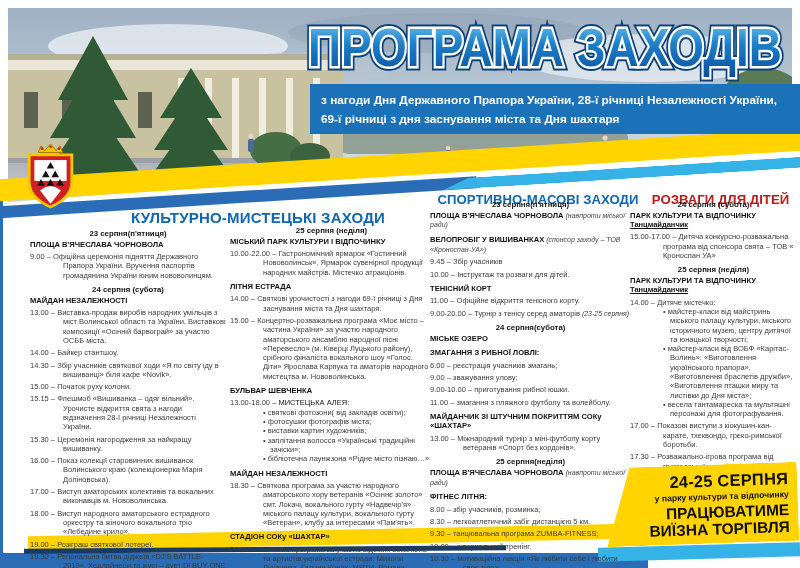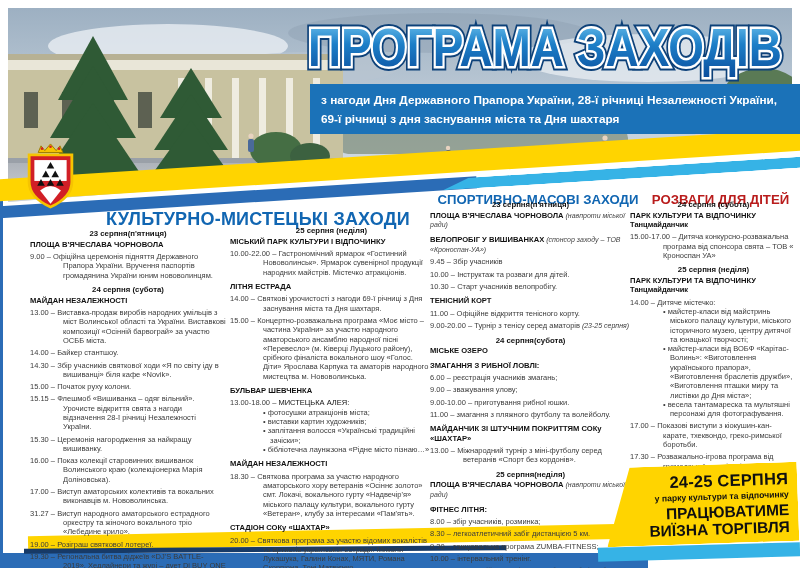--- a/index.html
+++ b/index.html
@@ -26,35 +26,35 @@
   .rib-b{position:absolute;left:0;top:0;width:59%;height:12px;background:#2b6cb6;}
   .rib-c{position:absolute;left:55%;right:0;top:1px;height:11px;background:#36b3e6;
          clip-path:polygon(0 100%,7% 0,100% 0,100% 100%);}
   .leftline{position:absolute;left:0;top:192px;width:3px;height:361px;background:#2b6cb6;z-index:2;}
 
   
   .crest{position:absolute;left:22px;top:143px;width:57px;height:74px;z-index:6;}
 
   
   .sec{position:absolute;margin:8px;text-align:center;font-weight:bold;color:#1166b2;z-index:6;}
-  #hdr-cult{left:55px;top:201px;width:390px;font-size:18px;letter-spacing:.2px;}
+  #hdr-cult{left:55px;top:201px;width:390px;font-size:15px;letter-spacing:.2px;}
   #hdr-sport{left:427px;top:184px;width:206px;font-size:13.2px;}
   #hdr-kids{left:627px;top:184px;width:171px;font-size:13.2px;color:#b91c1c;}
 
   
   .col{position:absolute;font-size:7.5px;line-height:1.24;color:#3b3b3b;z-index:6;}
   #col0{left:30px;top:229px;width:196px;}
   #col1{left:230px;top:226px;width:203px;}
   #col2{left:430px;top:200px;width:201px;}
   #col3{left:630px;top:200px;width:167px;}
   .group{margin-bottom:5px;}
   .date{font-weight:bold;text-align:center;color:#111;margin:2px 0 1px;font-size:7.8px;}
   .group:first-child .date{margin-top:0;}
   .venue{font-weight:bold;color:#111;font-size:7.6px;}
-  .subvenue{font-weight:bold;color:#111;}
+  .subvenue{font-weight:bold;color:#111;text-decoration:underline;}
   .event{padding-left:33px;text-indent:-33px;margin-top:3px;}
   .bullet{padding-left:40px;text-indent:-7px;}
   .note{font-style:italic;font-weight:normal;font-size:7px;color:#444;}
   .inote{font-style:italic;font-size:7px;}
   .evbold{font-weight:normal;color:#111;}
 
   
   .byellow{position:absolute;left:28px;top:530px;width:600px;height:15px;background:#ffd400;
            transform:rotate(-1.2deg);z-index:4;}
   .bnavy{position:absolute;left:24px;top:547px;width:482px;height:5px;background:#173a67;
@@ -218,40 +218,41 @@
         <div class="date">24 серпня (субота)</div>
         <div class="venue">МАЙДАН НЕЗАЛЕЖНОСТІ</div>
         <div class="event"><span class="time">13.00</span> – <span class="evtext">Виставка-продаж виробів народних умільців з міст Волинської області та України. Виставкові композиції «Осінній барвограй» за участю ОСББ міста.</span></div>
         <div class="event"><span class="time">14.00</span> – <span class="evtext">Байкер стантшоу.</span></div>
         <div class="event"><span class="time">14.30</span> – <span class="evtext">Збір учасників святкової ходи «Я по світу іду в вишиванці» біля кафе «Novik».</span></div>
         <div class="event"><span class="time">15.00</span> – <span class="evtext">Початок руху колони.</span></div>
         <div class="event"><span class="time">15.15</span> – <span class="evtext">Флешмоб «Вишиванка – одяг вільний». Урочисте відкриття свята з нагоди відзначення 28-ї річниці Незалежності України.</span></div>
         <div class="event"><span class="time">15.30</span> – <span class="evtext">Церемонія нагородження за найкращу вишиванку.</span></div>
         <div class="event"><span class="time">16.00</span> – <span class="evtext">Показ колекції старовинних вишиванок Волинського краю (колекціонерка Марія Доліновська).</span></div>
         <div class="event"><span class="time">17.00</span> – <span class="evtext">Виступ аматорських колективів та вокальних виконавців м. Нововолинська.</span></div>
-        <div class="event"><span class="time">31.27</span> – <span class="evtext">Виступ народного аматорського естрадного оркестру та жіночого вокального тріо «Лебедине крило».</span></div>
+        <div class="event"><span class="time">18.00</span> – <span class="evtext">Виступ народного аматорського естрадного оркестру та жіночого вокального тріо «Лебедине крило».</span></div>
         <div class="event"><span class="time">19.00</span> – <span class="evtext">Розіграш святкової лотереї.</span></div>
         <div class="event"><span class="time">19.30</span> – <span class="evtext">Регіональна битва діджеїв «DJ'S BATTLE-2019». Хедлайнери та журі – дует Dj BUY ONE GET ONE FREE м. Київ. Учасники баттлу: DJ MALTECH м. Вінниця, DJ MIO м. Ковель, DJ SOUNDPILL м.Сарни Рівненська обл., DJ RED м. Володимир-Волинський, DJ CREK та DJ MADIX м. Нововолинськ.</span></div>
       </div>
     </div>
   <div class="col" id="col1">
       <div class="group">
         <div class="date">25 серпня (неділя)</div>
         <div class="venue">МІСЬКИЙ ПАРК КУЛЬТУРИ І ВІДПОЧИНКУ</div>
         <div class="event"><span class="time">10.00-22.00</span> – <span class="evtext">Гастрономічний ярмарок «Гостинний Нововолинськ». Ярмарок сувенірної продукції народних майстрів. Містечко атракціонів.</span></div>
       </div>
       <div class="group">
         <div class="venue">ЛІТНЯ ЕСТРАДА</div>
         <div class="event"><span class="time">14.00</span> – <span class="evtext">Святкові урочистості з нагоди 69-ї річниці з Дня заснування міста та Дня шахтаря.</span></div>
         <div class="event"><span class="time">15.00</span> – <span class="evtext">Концертно-розважальна програма «Моє місто – частина України» за участю народного аматорського ансамблю народної пісні «Перевесло» (м. Ківерці Луцького району), срібного фіналіста вокального шоу «Голос. Діти» Ярослава Карпука та аматорів народного мистецтва м. Нововолинська.</span></div>
       </div>
       <div class="group">
         <div class="venue">БУЛЬВАР ШЕВЧЕНКА</div>
         <div class="event"><span class="time">13.00-18.00</span> – <span class="evbold">МИСТЕЦЬКА АЛЕЯ:</span></div>
-        <div class="bullet">• фотосушки атракціонів міста;</div>
+        <div class="bullet">• святкові фотозони( від закладів освіти);</div>
+        <div class="bullet">• фотосушки фотографів міста;</div>
         <div class="bullet">• виставки картин художників;</div>
         <div class="bullet">• заплітання волосся «Українські традиційні зачіски»;</div>
         <div class="bullet">• бібліотечна лаунжзона «Рідне місто пізнаю…»</div>
       </div>
       <div class="group">
         <div class="venue">МАЙДАН НЕЗАЛЕЖНОСТІ</div>
         <div class="event"><span class="time">18.30</span> – <span class="evtext">Святкова програма за участю народного аматорського хору ветеранів «Осіннє золото» смт. Локачі, вокального гурту «Надвечір'я» міського палацу культури, вокального гурту «Ветеран», клубу за інтересами «Пам'ять».</span></div>
       </div>
       <div class="group">
         <div class="venue">СТАДІОН СОКу «ШАХТАР»</div>
@@ -260,41 +261,40 @@
     </div>
   <div class="col" id="col2">
       <div class="group">
         <div class="date">23 серпня(п'ятниця)</div>
         <div class="venue">ПЛОЩА В'ЯЧЕСЛАВА ЧОРНОВОЛА<span class="note"> (навпроти міської ради)</span></div>
       </div>
       <div class="group">
         <div class="venue">ВЕЛОПРОБІГ У ВИШИВАНКАХ<span class="note"> (спонсор заходу – ТОВ «Кроноспан-УА»)</span></div>
         <div class="event"><span class="time">9.45</span> – <span class="evtext">Збір учасників</span></div>
         <div class="event"><span class="time">10.00</span> – <span class="evtext">Інструктаж та розваги для дітей.</span></div>
-        <div class="event"><span class="time">10.30</span> – <span class="evtext">Старт учасників велопробігу.</span></div>
       </div>
       <div class="group">
         <div class="venue">ТЕНІСНИЙ КОРТ</div>
         <div class="event"><span class="time">11.00</span> – <span class="evtext">Офіційне відкриття тенісного корту.</span></div>
         <div class="event"><span class="time">9.00-20.00</span> – <span class="evtext">Турнір з тенісу серед аматорів</span><span class="inote"> (23-25 серпня)</span></div>
       </div>
       <div class="group">
         <div class="date">24 серпня(субота)</div>
         <div class="venue">МІСЬКЕ ОЗЕРО</div>
       </div>
       <div class="group">
         <div class="venue">ЗМАГАННЯ З РИБНОЇ ЛОВЛІ:</div>
         <div class="event"><span class="time">6.00</span> – <span class="evtext">реєстрація учасників змагань;</span></div>
         <div class="event"><span class="time">9.00</span> – <span class="evtext">зважування улову;</span></div>
         <div class="event"><span class="time">9.00-10.00</span> – <span class="evtext">приготування рибної юшки.</span></div>
         <div class="event"><span class="time">11.00</span> – <span class="evtext">змагання з пляжного футболу та волейболу.</span></div>
       </div>
       <div class="group">
         <div class="venue">МАЙДАНЧИК ЗІ ШТУЧНИМ ПОКРИТТЯМ СОКу «ШАХТАР»</div>
-        <div class="event"><span class="time">13.00</span> – <span class="evtext">Міжнародний турнір з міні-футболу серед ветеранів «Спорт без кордонів».</span></div>
+        <div class="event"><span class="time">13.00</span> – <span class="evtext">Міжнародний турнір з міні-футболу корту ветеранів «Спорт без кордонів».</span></div>
       </div>
       <div class="group">
         <div class="date">25 серпня(неділя)</div>
         <div class="venue">ПЛОЩА В'ЯЧЕСЛАВА ЧОРНОВОЛА<span class="note"> (навпроти міської ради)</span></div>
       </div>
       <div class="group">
         <div class="venue">ФІТНЕС ЛІТНЯ:</div>
         <div class="event"><span class="time">8.00</span> – <span class="evtext">збір учасників, розминка;</span></div>
         <div class="event"><span class="time">8.30</span> – <span class="evtext">легкоатлетичний забіг дистанцією 5 км.</span></div>
         <div class="event"><span class="time">9.30</span> – <span class="evtext">танцювальна програма ZUMBA-FITNESS;</span></div>

